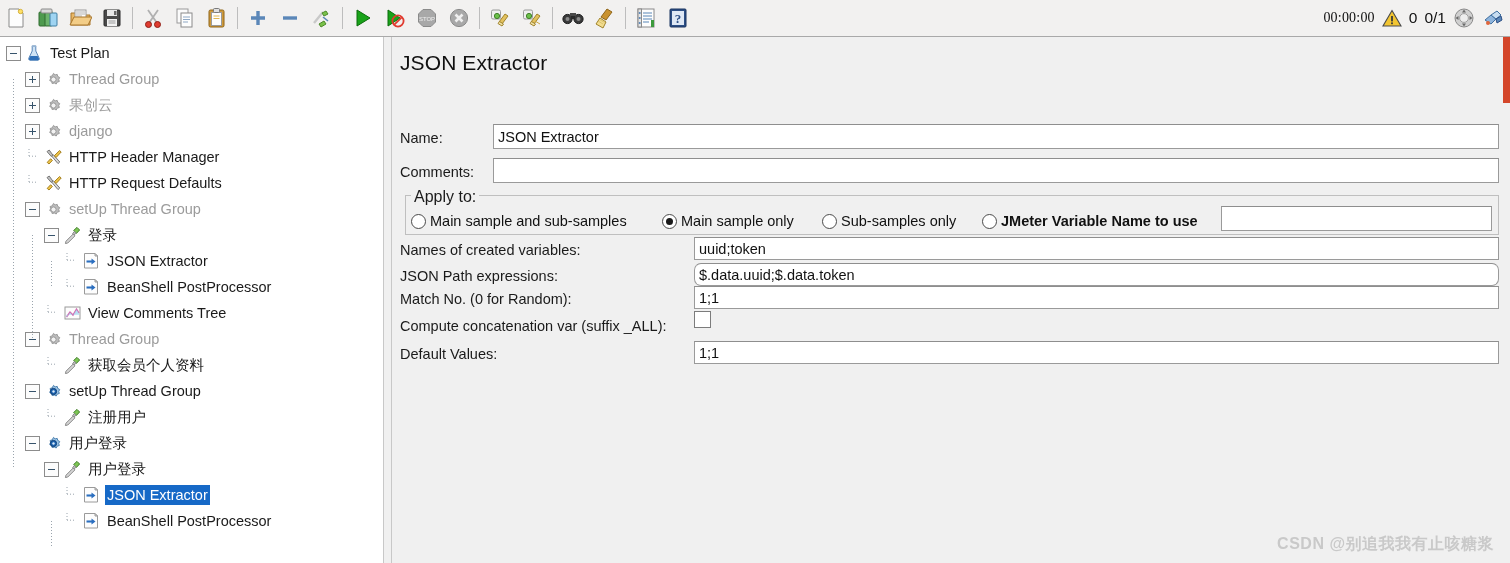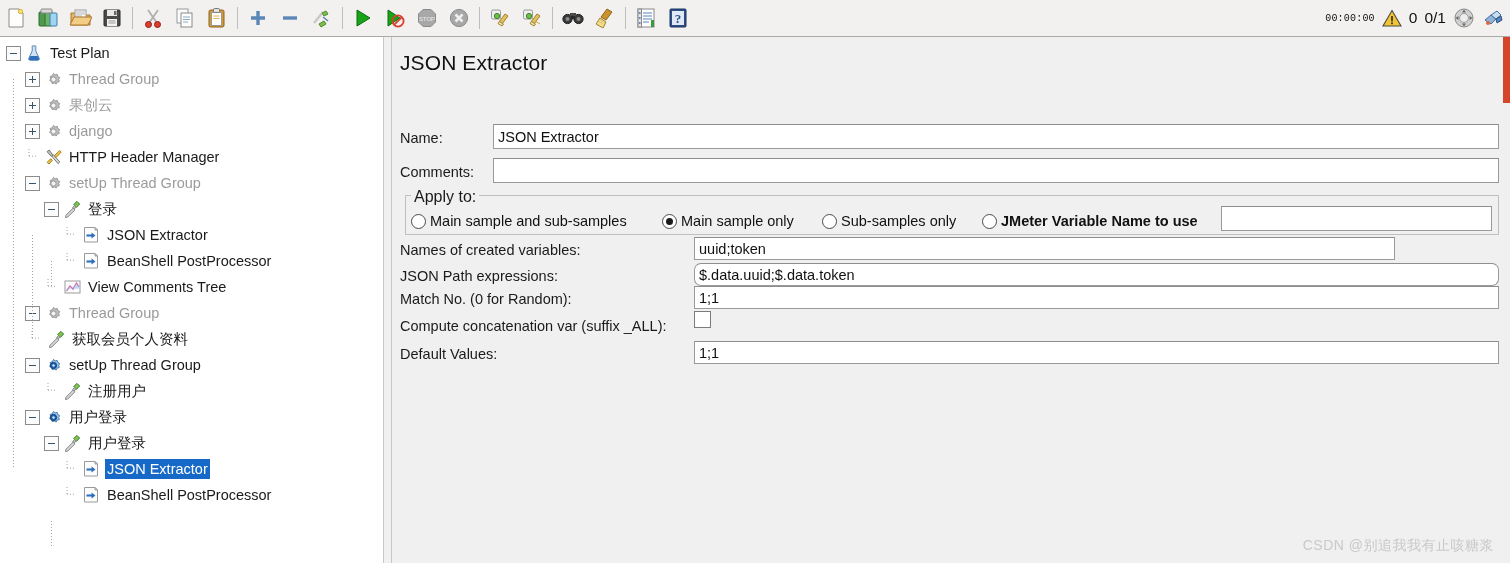--- a/index.html
+++ b/index.html
@@ -26,21 +26,21 @@
     width: 30px; height: 30px; margin: 0 1px;
     display: flex; align-items: center; justify-content: center;
     cursor: pointer; border: 1px solid transparent; border-radius: 2px;
   }
   .tb-sep { width: 1px; height: 22px; background: #bdbdbd; margin: 0 4px; }
   .tb-spacer { flex: 1 1 auto; }
   .tb-right {
     display: flex; align-items: center; gap: 7px;
     padding-right: 6px; font-size: 15px; color: #111;
   }
-  .timer { font-family: Liberation Mono, monospace; font-size: 10px; letter-spacing: .2px;}
+  .timer { font-family: Liberation Serif, serif; font-size: 14px; letter-spacing: .2px;}
   .cnt { font-size: 15.5px; }
 
   
   .tree-pane {
     position: absolute; left: 0; top: 37px; width: 383px; height: 526px;
     background: #ffffff; overflow: hidden;
   }
   .splitter {
     position: absolute; left: 383px; top: 37px; width: 9px; height: 526px;
     background: #f0f0f0; border-left: 1px solid #c8c8c8; border-right: 1px solid #c8c8c8;
@@ -112,22 +112,23 @@
   .radio.on::after {
     content: ""; width: 7px; height: 7px; border-radius: 50%; background: #1a1a1a;
   }
   .radio-lbl { font-size: 14.5px; color: #111; }
   .chk {
     position: absolute; width: 17px; height: 17px;
     background: #fff; border: 1px solid #7c7c7c; cursor: pointer;
   }
   .watermark {
     position: absolute; right: 16px; bottom: 8px;
-    font-size: 14px; color: #c9c9c9; letter-spacing: .5px;
+    font-size: 16px; color: #c9c9c9; letter-spacing: .5px;
     user-select: none;
+    font-weight: bold;
   }
   .red-edge {
     position: absolute; right: 0; top: 37px; width: 7px; height: 66px;
     background: #d4462a;
   }
 </style>
 </head>
 <body>
 
 <div id="app">
@@ -398,20 +399,35 @@
             <svg width="19" height="18" viewBox="0 0 19 18">
              <path d="M3 3.6 l2.2 -1.6 3.6 5 -1.6 1.4 z" fill="#c0c0c0" stroke="#7a7a7a"></path>
              <path d="M7.6 8 l6.4 7.6 1.8 -1.6 -6.4 -7.2 z" fill="#d9d9d9" stroke="#7a7a7a"></path>
              <path d="M15.6 2.6 l1.6 1.4 -5 5.4 -2 -1.6 z" fill="#f0c64a" stroke="#a5801f"></path>
              <path d="M3.2 14.4 l3.4 -3.6 1.8 1.6 -3.4 3.6 z" fill="#f0c64a" stroke="#a5801f"></path>
            </svg>
           </span>
           <span class="label">HTTP Header Manager</span>
         </div>
         <div class="row" style="padding-left: 25px;">
+          <span class="toggle-spacer"><svg width="18" height="16" viewBox="0 0 18 16">
+              <path d="M4 1 v7.5" stroke="#9aa4ad" stroke-width="1" stroke-dasharray="1,2"></path>
+              <path d="M4 8.2 h9" stroke="#9aa4ad" stroke-width="1" stroke-dasharray="1,2"></path>
+            </svg></span>
+          <span class="icon">
+            <svg width="19" height="18" viewBox="0 0 19 18">
+             <path d="M3 3.6 l2.2 -1.6 3.6 5 -1.6 1.4 z" fill="#c0c0c0" stroke="#7a7a7a"></path>
+             <path d="M7.6 8 l6.4 7.6 1.8 -1.6 -6.4 -7.2 z" fill="#d9d9d9" stroke="#7a7a7a"></path>
+             <path d="M15.6 2.6 l1.6 1.4 -5 5.4 -2 -1.6 z" fill="#f0c64a" stroke="#a5801f"></path>
+             <path d="M3.2 14.4 l3.4 -3.6 1.8 1.6 -3.4 3.6 z" fill="#f0c64a" stroke="#a5801f"></path>
+           </svg>
+          </span>
+          <span class="label">HTTP Request Defaults</span>
+        </div>
+        <div class="row" style="padding-left: 25px;">
           <span class="toggle"></span>
           <span class="icon">
             <svg width="17" height="17" viewBox="0 0 17 17">
              <path d="M8.5 1.2 l1.6 1.5 2.1 -.5 .6 2.1 1.9 1 -1 1.9 .6 2.1 -2.1 .6 -1 1.9 -1.9 -1 -2.1 .6 -.6 -2.1 -1.9 -1 1 -1.9 -.6 -2.1 2.1 -.6 z" fill="#bdbdbd" stroke="#9a9a9a" transform="translate(0,1.2)"></path>
              <circle cx="8.5" cy="8.5" r="2.6" fill="#f2f2f2" stroke="#9a9a9a"></circle>
            </svg>
           </span>
           <span class="label dim">setUp Thread Group</span>
         </div>
         <div class="row" style="padding-left: 44px;">
@@ -472,21 +488,21 @@
         <div class="row" style="padding-left: 25px;">
           <span class="toggle"></span>
           <span class="icon">
             <svg width="17" height="17" viewBox="0 0 17 17">
              <path d="M8.5 1.2 l1.6 1.5 2.1 -.5 .6 2.1 1.9 1 -1 1.9 .6 2.1 -2.1 .6 -1 1.9 -1.9 -1 -2.1 .6 -.6 -2.1 -1.9 -1 1 -1.9 -.6 -2.1 2.1 -.6 z" fill="#bdbdbd" stroke="#9a9a9a" transform="translate(0,1.2)"></path>
              <circle cx="8.5" cy="8.5" r="2.6" fill="#f2f2f2" stroke="#9a9a9a"></circle>
            </svg>
           </span>
           <span class="label dim">Thread Group</span>
         </div>
-        <div class="row" style="padding-left: 28px;">
+        <div class="row" style="padding-left: 44px;">
           <span class="toggle-spacer"><svg width="18" height="16" viewBox="0 0 18 16">
               <path d="M4 1 v7.5" stroke="#9aa4ad" stroke-width="1" stroke-dasharray="1,2"></path>
               <path d="M4 8.2 h9" stroke="#9aa4ad" stroke-width="1" stroke-dasharray="1,2"></path>
             </svg></span>
           <span class="icon">
             <svg width="18" height="18" viewBox="0 0 18 18">
              <path d="M3 15.2 l7.2 -7.2 1.8 1.8 -7.2 7.2 -2.4 .6 z" fill="#d4d4d4" stroke="#8a8a8a"></path>
              <path d="M10.6 4.6 l3.4 -3.2 2.6 2.6 -3.2 3.4 z" fill="#7dc653" stroke="#3f7d28"></path>
              <path d="M9.6 7.4 l1.6 1.6 2 -2 -1.6 -1.6 z" fill="#b8b8b8" stroke="#8a8a8a"></path>
            </svg>
@@ -604,21 +620,21 @@
       <span class="radio" id="r2"></span>
       <span class="radio-lbl">Sub-samples only</span>
     </div>
     <div class="radio-wrap" style="left:590px; top:176px;font-weight:bold;">
       <span class="radio" id="r3"></span>
       <span class="radio-lbl">JMeter Variable Name to use</span>
     </div>
     <input class="tf" style="left: 829px; top: 169px; width: 271px; height: 25px;" value="">
 
     <div class="lbl" style="left:8px; top:205px;">Names of created variables:</div>
-    <input class="tf" style="left: 302px; top: 200px; width: 701px; height: 23px;" value="uuid;token">
+    <input class="tf" style="left: 302px; top: 200px; width: 805px; height: 23px;" value="uuid;token">
 
     <div class="lbl" style="left:8px; top:231px;">JSON Path expressions:</div>
     <input class="tf" style="left: 302px; top: 226px; width: 805px; height: 23px; border-radius: 7px;" value="$.data.uuid;$.data.token">
 
     <div class="lbl" style="left:8px; top:254px;">Match No. (0 for Random):</div>
     <input class="tf" style="left: 302px; top: 249px; width: 805px; height: 23px;" value="1;1">
 
     <div class="lbl" style="left:8px; top:281px;">Compute concatenation var (suffix _ALL):</div>
     <span class="chk" style="left:302px; top:274px;"></span>
 

